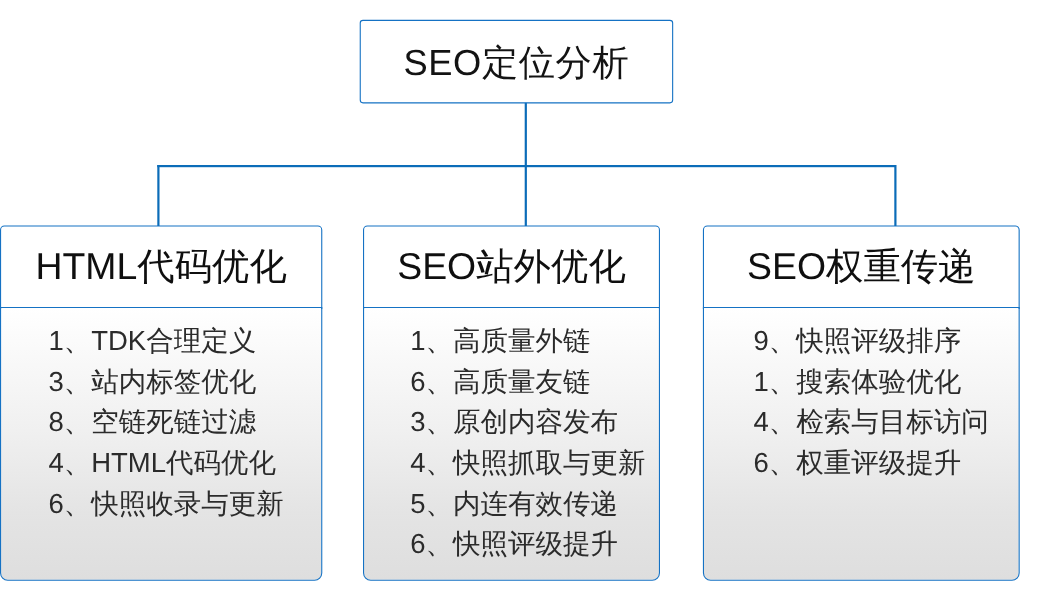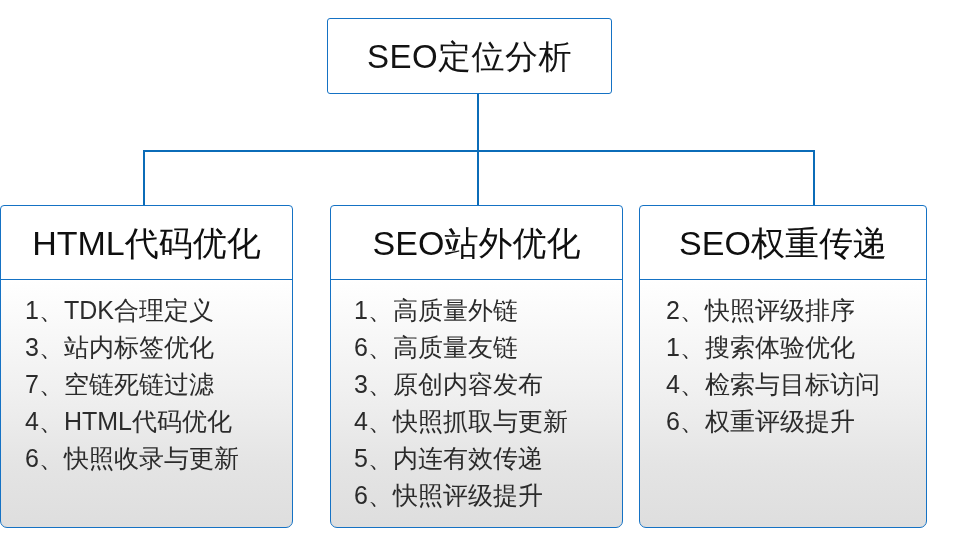--- a/index.html
+++ b/index.html
@@ -88,25 +88,26 @@
     list-style: none;
     margin: 0;
     padding: 0;
   }
   .item {
     font-size: 25px;
     color: #2b2b2b;
     line-height: 37px;
     white-space: nowrap;
     text-align: left;
+    margin-left: 19px;
   }
 
   
   #col-0 { left: 0px;   width: 293px; }
-  #col-1 { left: 330px; width: 293px; }
+  #col-1 { left: 330px; width: 270px; }
   #col-2 { left: 639px; width: 288px; }
 
   #col-0 .item-list { padding-left: 24px; }
   #col-1 .item-list { padding-left: 23px; }
   #col-2 .item-list { padding-left: 26px; }
 </style>
 </head>
 <body>
 
 <div id="canvas">
@@ -122,21 +123,21 @@
   </div>
 
   <div class="column" id="col-0">
     <div class="col-head">
       <span class="col-head-title">HTML代码优化</span>
     </div>
     <div class="col-body">
       <ul class="item-list">
         <li class="item">1、TDK合理定义</li>
         <li class="item">3、站内标签优化</li>
-        <li class="item">7、空链死链过滤</li>
+        <li class="item">8、空链死链过滤</li>
         <li class="item">4、HTML代码优化</li>
         <li class="item">6、快照收录与更新</li>
       </ul>
     </div>
   </div>
 
   <div class="column" id="col-1">
     <div class="col-head">
       <span class="col-head-title">SEO站外优化</span>
     </div>
@@ -151,21 +152,21 @@
       </ul>
     </div>
   </div>
 
   <div class="column" id="col-2">
     <div class="col-head">
       <span class="col-head-title">SEO权重传递</span>
     </div>
     <div class="col-body">
       <ul class="item-list">
-        <li class="item">2、快照评级排序</li>
+        <li class="item">9、快照评级排序</li>
         <li class="item">1、搜索体验优化</li>
         <li class="item">4、检索与目标访问</li>
         <li class="item">6、权重评级提升</li>
       </ul>
     </div>
   </div>
 
 </div>
 
 </body></html>

